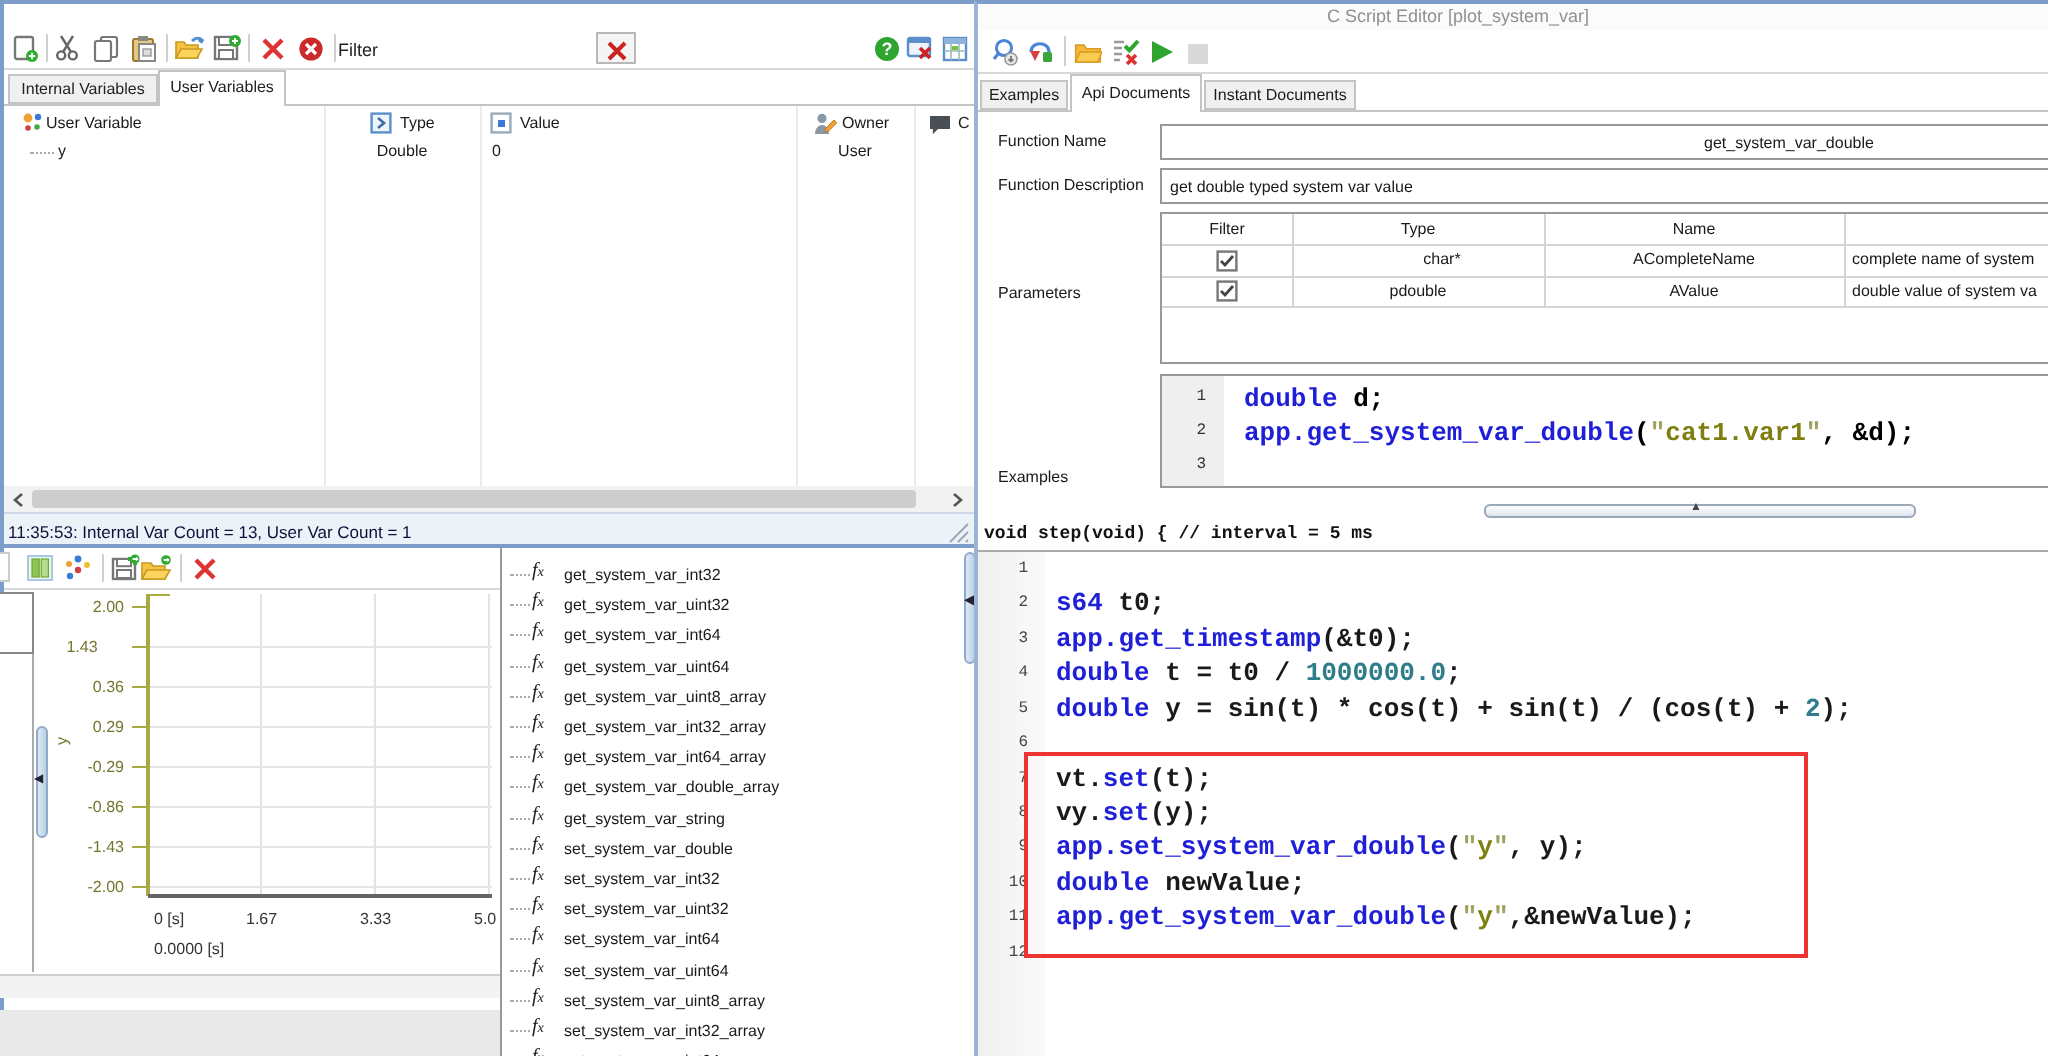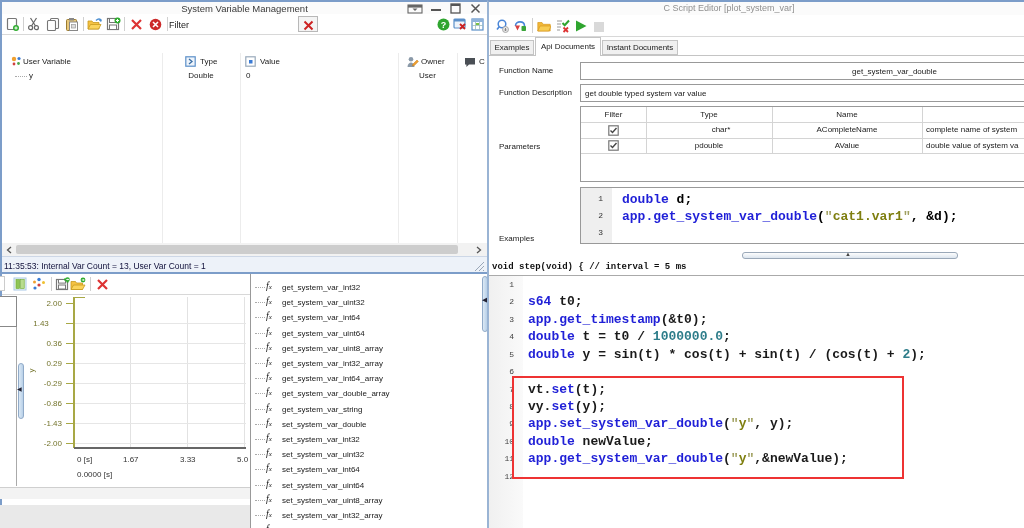--- a/index.html
+++ b/index.html
@@ -14,37 +14,20 @@
 .qt { color:#a0a060; }
 svg { display:block; }
 .vline { position:absolute; width:1px; background:#ececec; }
 </style>
 </head>
 <body>
 
 <div class="abs" id="lw" style="left:0;top:0;width:487px;height:274px;border-left:2px solid #7c9dc9;background:#fff;">
 
   <div class="abs" style="left:0;top:0;width:485px;height:2px;background:#7c9dc9;"></div>
-  <div class="abs" style="left:0;top:2px;width:485px;height:13px;background:#fbfbfb;">
-    <div class="abs" style="left:0;top:1px;width:100%;text-align:center;font-size:9.5px;color:#3a3a3a;">System Variable Management</div>
-
-    <svg class="abs" style="left:405px;top:2px;" width="16" height="10" viewBox="0 0 16 10">
-      <rect x="1" y="1" width="14" height="8" fill="none" stroke="#666" stroke-width="1.1"></rect>
-      <rect x="1" y="1" width="14" height="2.6" fill="#666"></rect>
-      <path d="M8 7 L5.5 4.5 H10.5 Z" fill="#666"></path>
-    </svg>
-    <div class="abs" style="left:429px;top:7px;width:10px;height:2px;background:#555;"></div>
-    <svg class="abs" style="left:448px;top:1px;" width="11" height="11" viewBox="0 0 11 11">
-      <rect x="1" y="1" width="9" height="9" fill="none" stroke="#555" stroke-width="1.3"></rect>
-      <rect x="1" y="1" width="9" height="2" fill="#555"></rect>
-    </svg>
-    <svg class="abs" style="left:468px;top:1px;" width="11" height="11" viewBox="0 0 11 11">
-      <path d="M1.5 1.5 L9.5 9.5 M9.5 1.5 L1.5 9.5" stroke="#555" stroke-width="1.5"></path>
-    </svg>
-  </div>
 
   <div class="abs" style="left:0;top:14px;width:485px;height:21px;background:#fff;border-bottom:1px solid #d8d8d8;">
 
     <svg class="abs" style="left:4px;top:3px" width="14" height="14" viewBox="0 0 14 14">
       <rect x="1.5" y="1.5" width="9" height="11" rx="1" fill="#fff" stroke="#777" stroke-width="1.2"></rect>
       <circle cx="10" cy="11" r="3" fill="#2fac2f"></circle>
       <path d="M10 9.4 V12.6 M8.4 11 H11.6" stroke="#fff" stroke-width="1"></path>
     </svg>
     <div class="abs" style="left:21px;top:3px;width:1px;height:14px;background:#d0d0d0;"></div>
 
@@ -111,20 +94,25 @@
     </svg>
 
     <svg class="abs" style="left:469px;top:4px" width="13" height="13" viewBox="0 0 13 13">
       <rect x="1" y="1" width="11" height="11" fill="#fff" stroke="#5b8fc9" stroke-width="1.2"></rect>
       <rect x="1" y="1" width="11" height="3" fill="#8fb3da"></rect>
       <path d="M4.5 4 V12 M8.5 4 V12 M1 7.5 H12" stroke="#9bb" stroke-width="0.8"></path>
       <rect x="5" y="5" width="3" height="2" fill="#7ac143"></rect>
     </svg>
   </div>
 
+  <div class="abs" style="left:0;top:35px;width:485px;height:17px;background:#fff;">
+    <div class="abs" style="left:0;top:17px;width:485px;height:1px;background:#c4c4c4;"></div>
+    <div class="abs t8" style="left:2px;top:2px;width:75px;height:15px;background:#f0f0f0;border:1px solid #c4c4c4;text-align:center;line-height:14px;color:#222;">Internal Variables</div>
+    <div class="abs t8" style="left:77px;top:0px;width:64px;height:18px;background:#fff;border:1px solid #c4c4c4;border-bottom:none;text-align:center;line-height:16px;color:#222;">User Variables</div>
+  </div>
 
   <div class="vline" style="left:160px;top:53px;height:190px;"></div>
   <div class="vline" style="left:238px;top:53px;height:190px;"></div>
   <div class="vline" style="left:396px;top:53px;height:190px;"></div>
   <div class="vline" style="left:455px;top:53px;height:190px;"></div>
 
   <div class="abs" style="left:0;top:53px;width:485px;height:17px;">
     <svg class="abs" style="left:9px;top:3px" width="11" height="11" viewBox="0 0 11 11">
       <circle cx="3" cy="3" r="2.2" fill="#f0a030"></circle>
       <circle cx="8" cy="2.5" r="1.6" fill="#3a7bd5"></circle>

